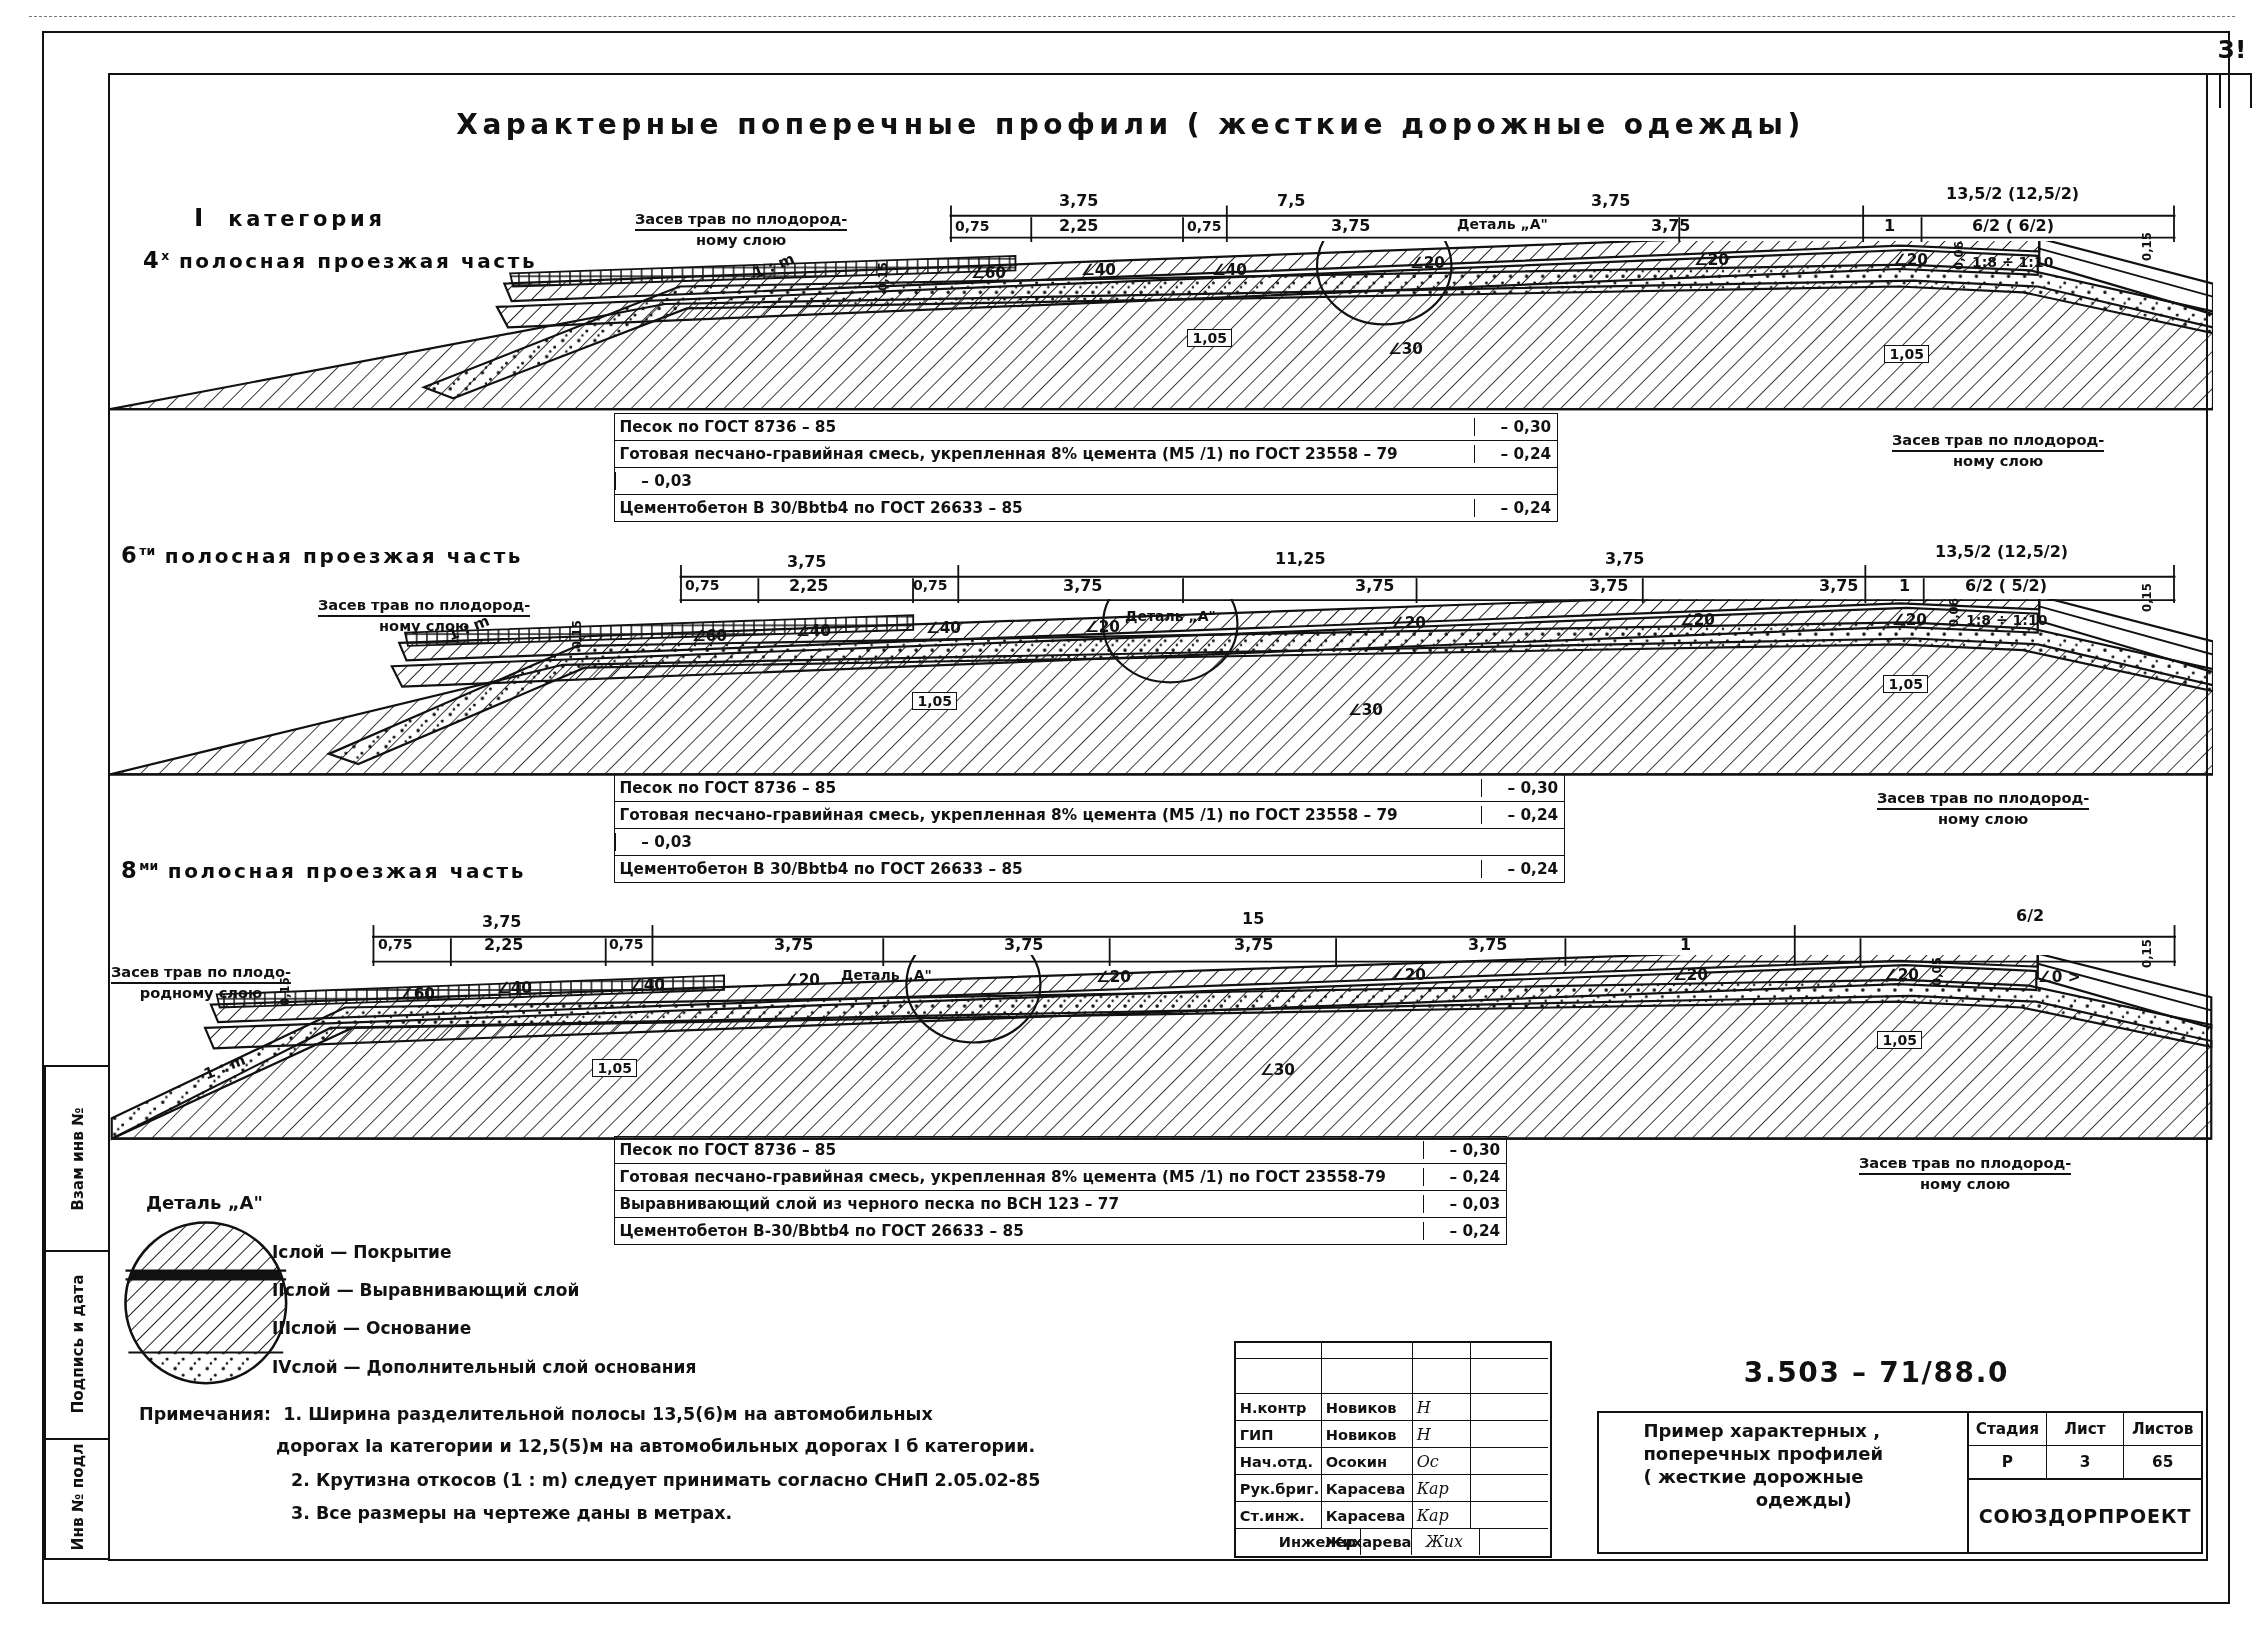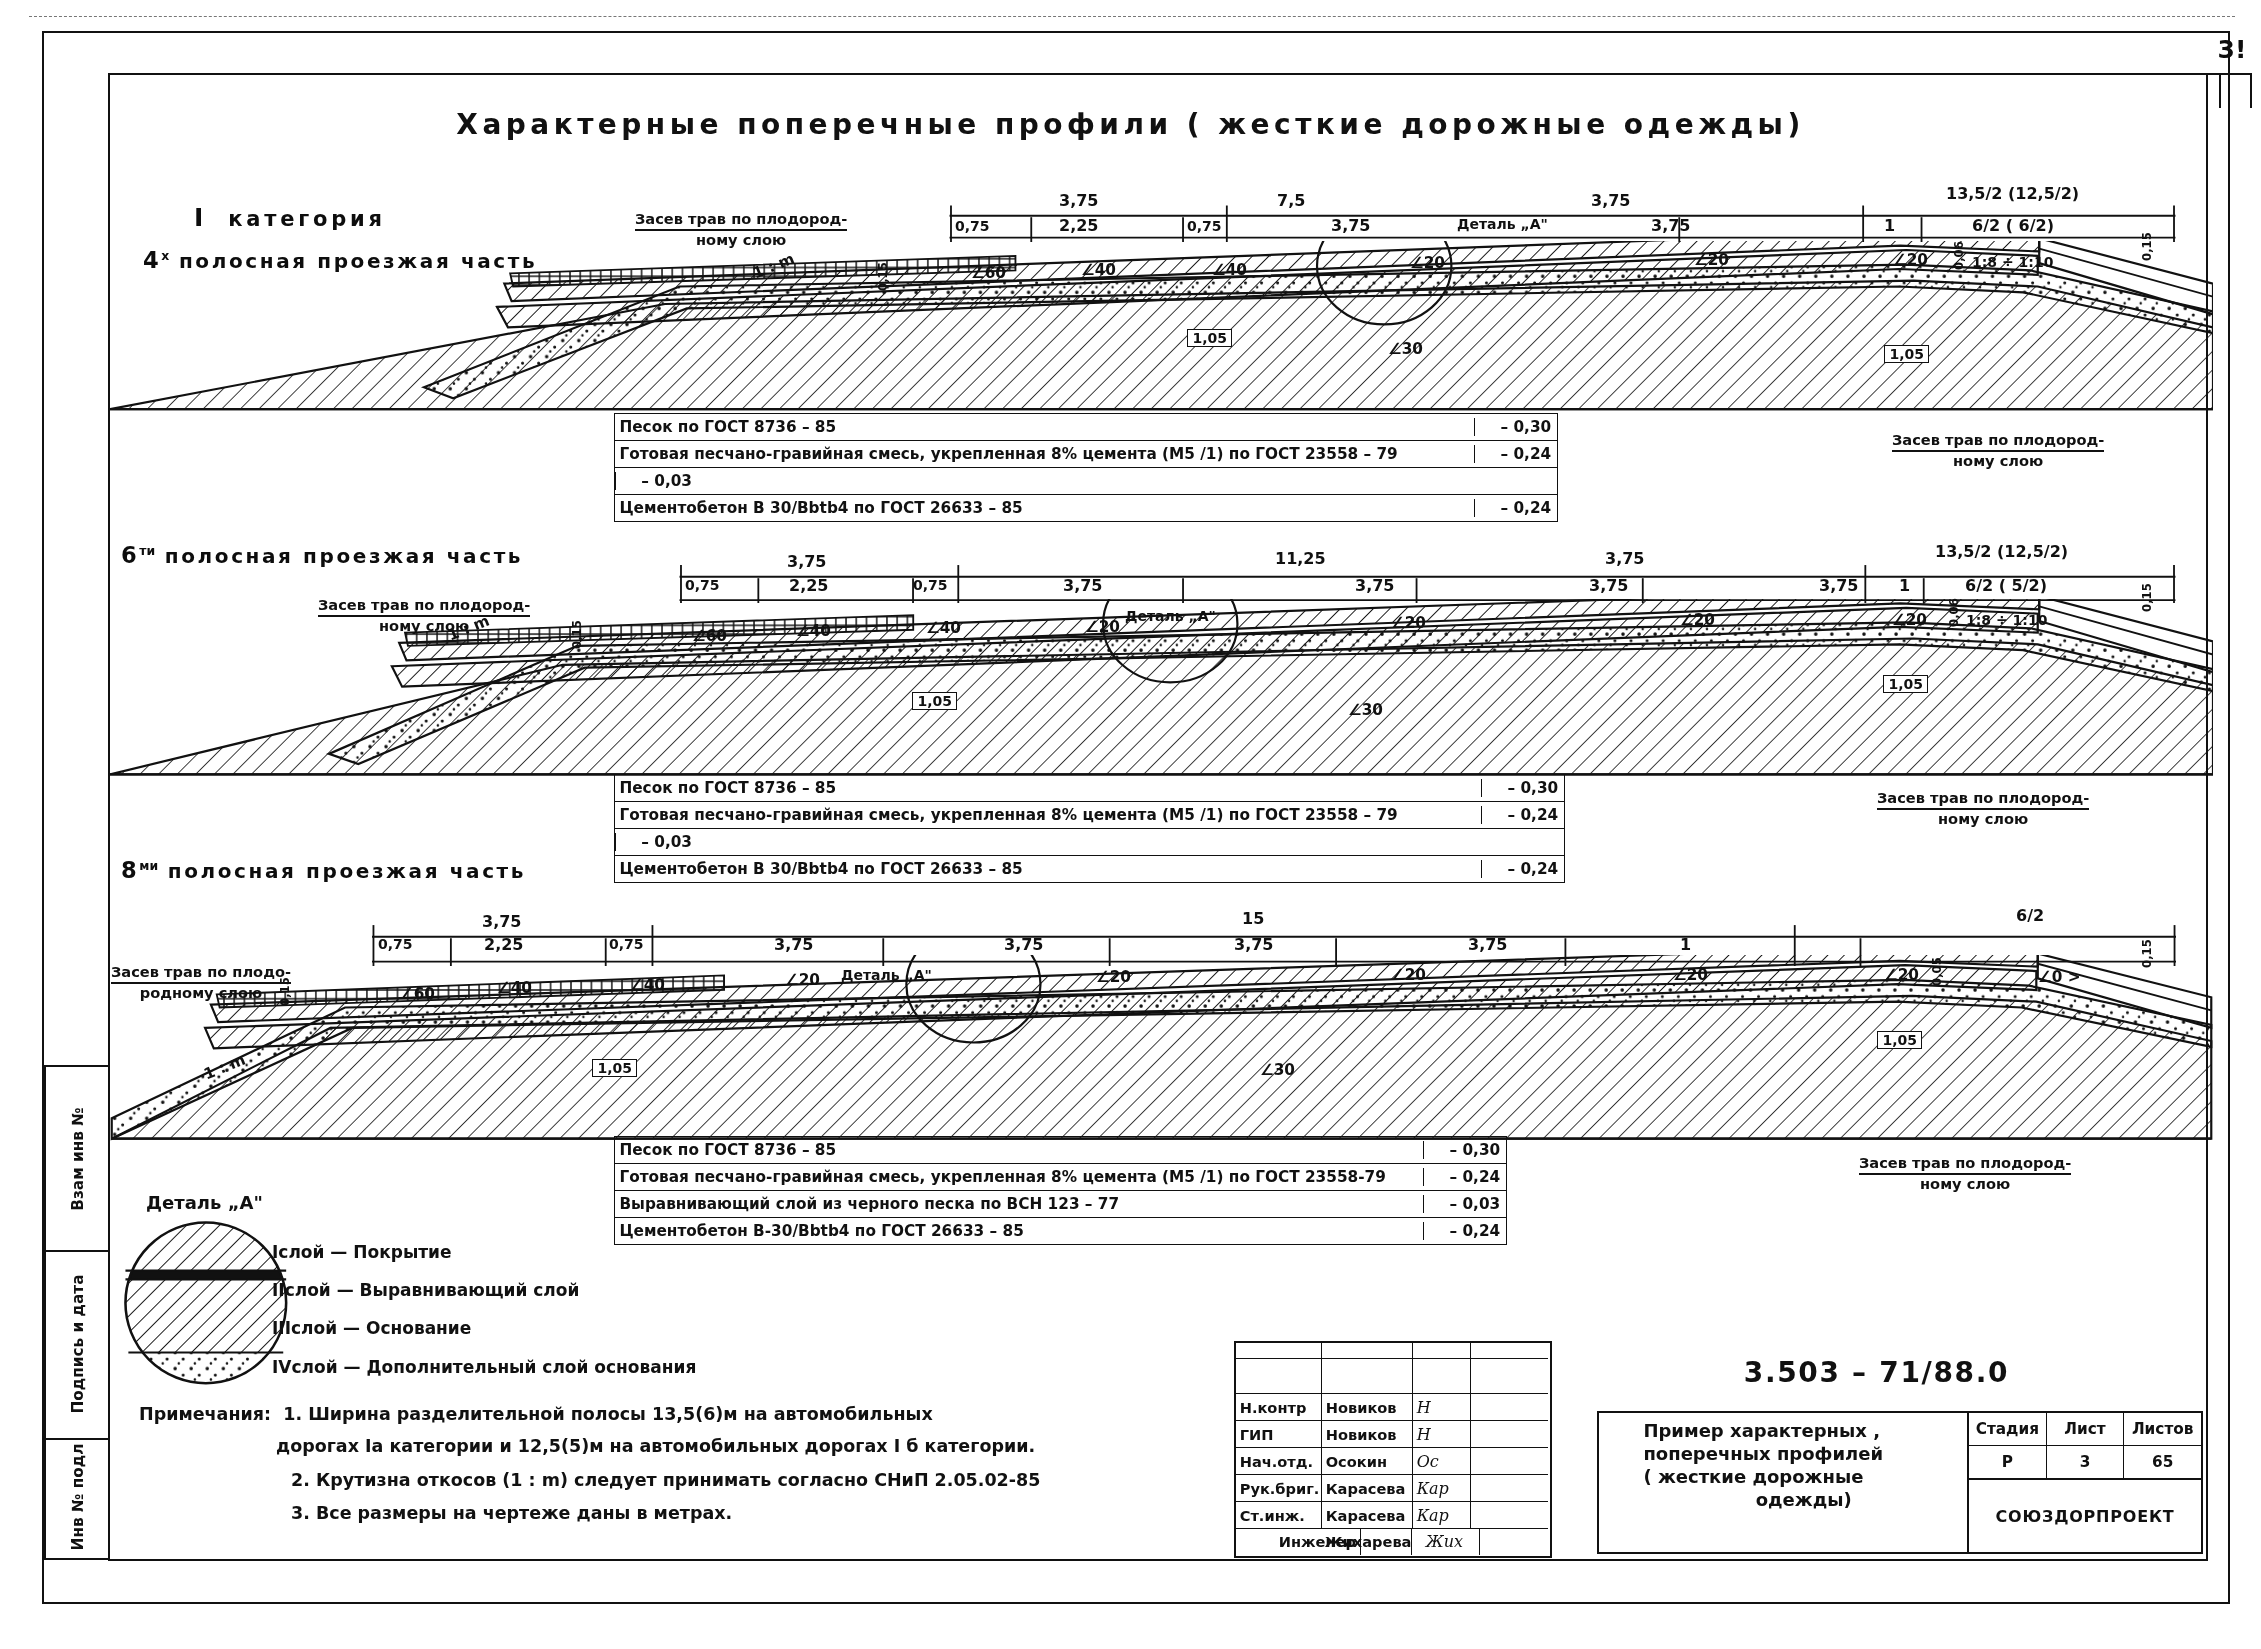--- a/index.html
+++ b/index.html
@@ -202,21 +202,21 @@
   #stamp-meta-head { display:flex; height:32px; border-bottom:1.5px solid #111;}
   #stamp-meta-vals { display:flex; height:32px; border-bottom:2.2px solid #111;}
   #stamp-meta-head > div, #stamp-meta-vals > div {
     flex:1 1 0; border-right:1.5px solid #111;
     display:flex; align-items:center; justify-content:center;
     font-size:15.3px; font-family:"DejaVu Sans", sans-serif; font-weight:bold;
   }
   #stamp-meta-head > div:last-child, #stamp-meta-vals > div:last-child { border-right:0;}
   #stamp-org {
     flex:1 1 auto; display:flex; align-items:center; justify-content:center;
-    font-size:16px; letter-spacing:.05em;
+    font-size:19px; letter-spacing:.05em;
     font-family:"DejaVu Sans", sans-serif; font-weight:bold;
   }
 </style>
 </head>
 <body>
 
 <div id="top-dashed-rule"></div>
 <div id="sheet-corner-number" class="hand-nm">3!</div>
 <div id="sheet-corner-tick"></div>
 <div id="sheet-corner-tick2"></div>

